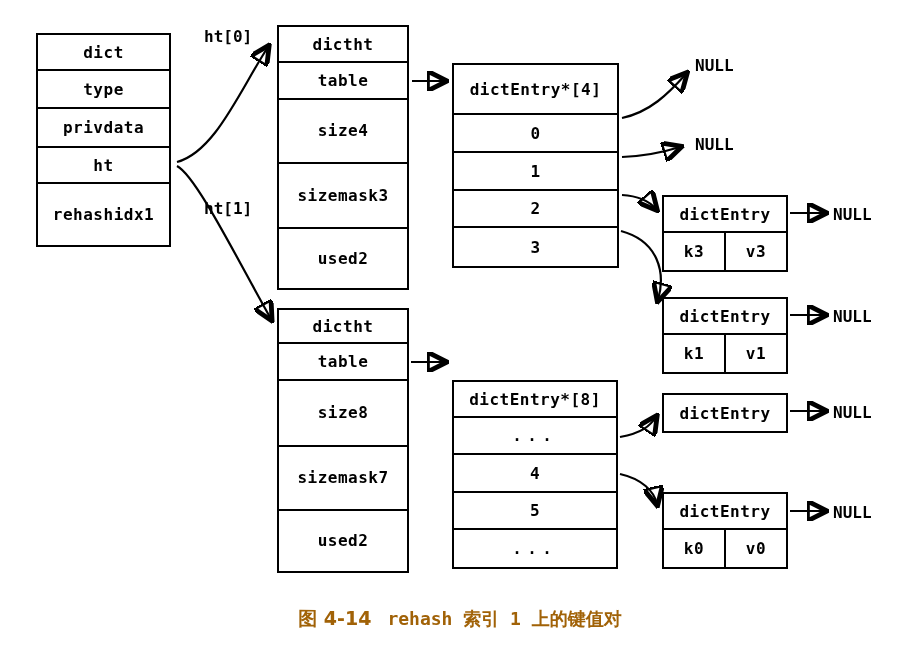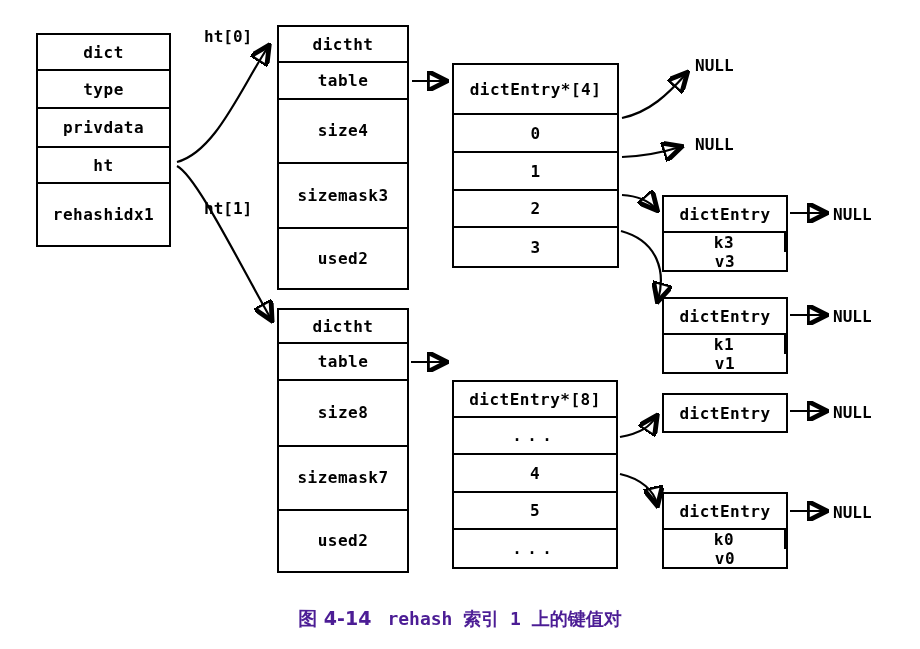--- a/index.html
+++ b/index.html
@@ -14,34 +14,34 @@
     position:absolute; box-sizing:border-box; border:2px solid #000;
     background:#fff; z-index:2; display:flex; flex-direction:column;
   }
   .cell {
     box-sizing:border-box; border-bottom:2px solid #000;
     display:flex; align-items:center; justify-content:center;
     font-weight:bold; font-size:16px; color:#000; letter-spacing:0.5px;
   }
   .cell:last-child { border-bottom:none; }
   .cell.col { line-height:1.45; }
-  .kv { flex-direction:column; padding:0; align-items:stretch;text-align:center; }
+  .kv { flex-direction:row; padding:0; align-items:stretch;text-align:center; }
   .kv .k, .kv .v {
     flex:1; display:flex; align-items:center; justify-content:center;
     font-weight:bold; font-size:16px;
   }
   .kv .k { border-right:2px solid #000; }
   .dots { letter-spacing:6px; font-size:15px; }
   .floating-label {
     position:absolute; z-index:3; font-weight:bold; font-size:16px;
     color:#000; white-space:nowrap;
   }
   .caption {
     position:absolute; left:0; top:606px; width:920px; text-align:center;
-    z-index:3; color:#4c1d95;
+    z-index:3; color:#a16207;
   }
   .caption .fig {
     font-family:"DejaVu Sans","Liberation Sans",sans-serif;
     font-weight:bold; font-size:19px;
   }
   .caption .txt {
     font-family:"DejaVu Sans Mono","Liberation Mono",monospace;
     font-weight:bold; font-size:18px; margin-left:16px;
   }
 </style>

